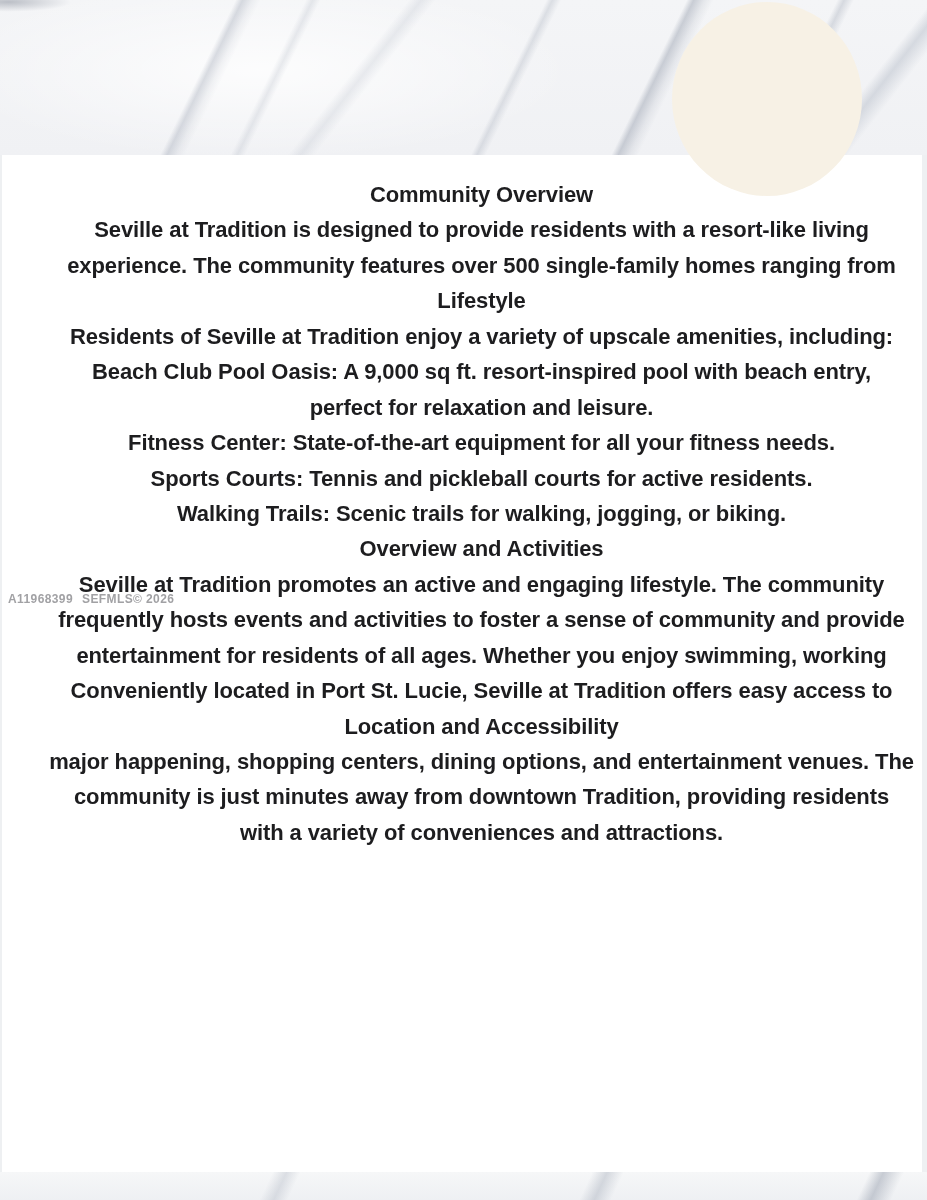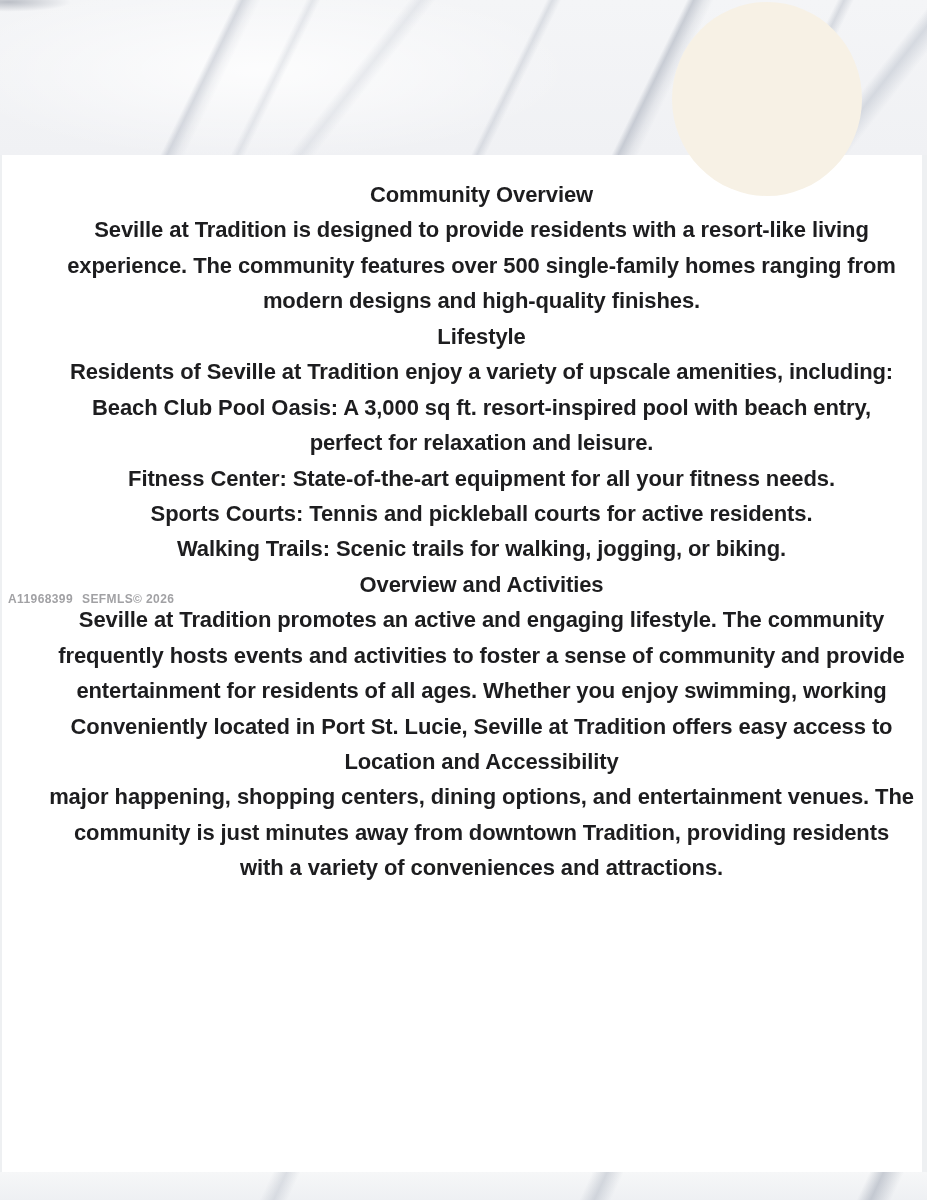--- a/index.html
+++ b/index.html
@@ -78,25 +78,24 @@
 
   <div class="band-top"></div>
   <div class="band-bottom"></div>
   <div class="sheet"></div>
   <div class="circle"></div>
 
   <div class="doc">
     <div class="line heading">Community Overview</div>
     <div class="line">Seville at Tradition is designed to provide residents with a resort-like living</div>
     <div class="line">experience. The community features over 500 single-family homes ranging from</div>
-    <div class="line">modern designs and high-quality finishes.</div>
 
     <div class="line heading">Lifestyle</div>
     <div class="line">Residents of Seville at Tradition enjoy a variety of upscale amenities, including:</div>
-    <div class="line">Beach Club Pool Oasis: A 3,000 sq ft. resort-inspired pool with beach entry,</div>
+    <div class="line">Beach Club Pool Oasis: A 9,000 sq ft. resort-inspired pool with beach entry,</div>
     <div class="line">perfect for relaxation and leisure.</div>
     <div class="line">Fitness Center: State-of-the-art equipment for all your fitness needs.</div>
     <div class="line">Sports Courts: Tennis and pickleball courts for active residents.</div>
     <div class="line">Walking Trails: Scenic trails for walking, jogging, or biking.</div>
 
     <div class="line heading">Overview and Activities</div>
     <div class="line">Seville at Tradition promotes an active and engaging lifestyle. The community</div>
     <div class="line">frequently hosts events and activities to foster a sense of community and provide</div>
     <div class="line">entertainment for residents of all ages. Whether you enjoy swimming, working</div>
 

